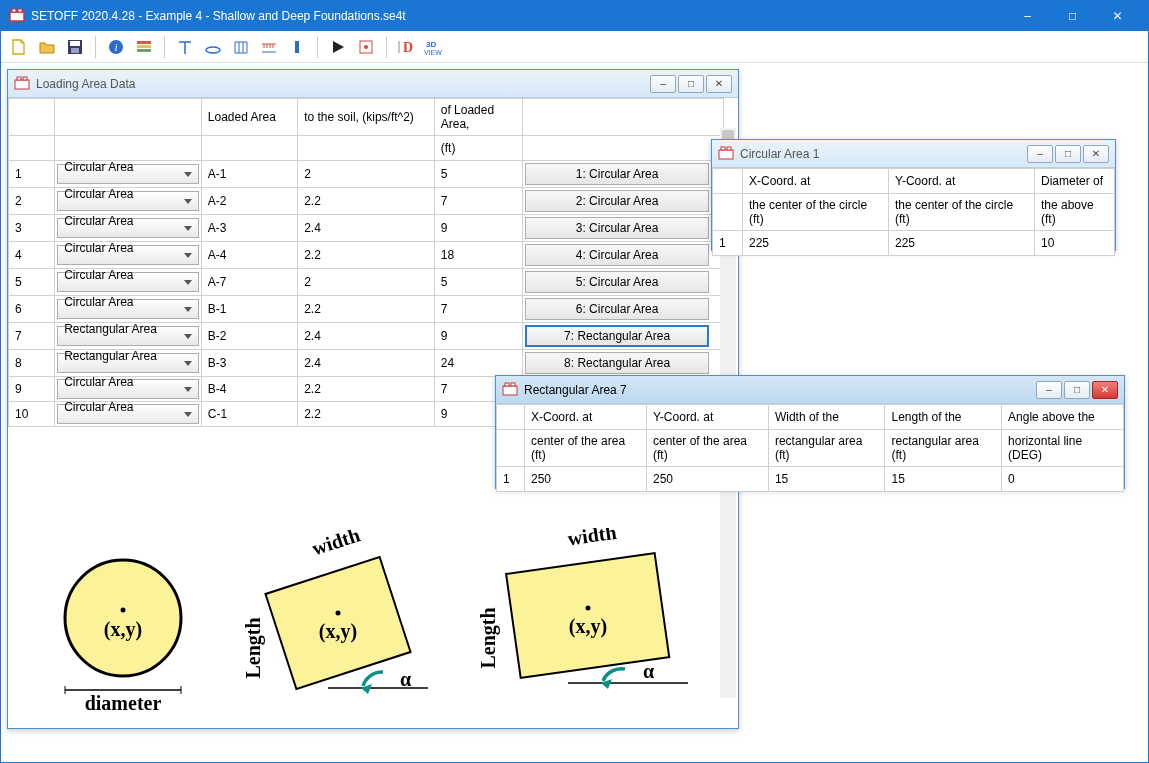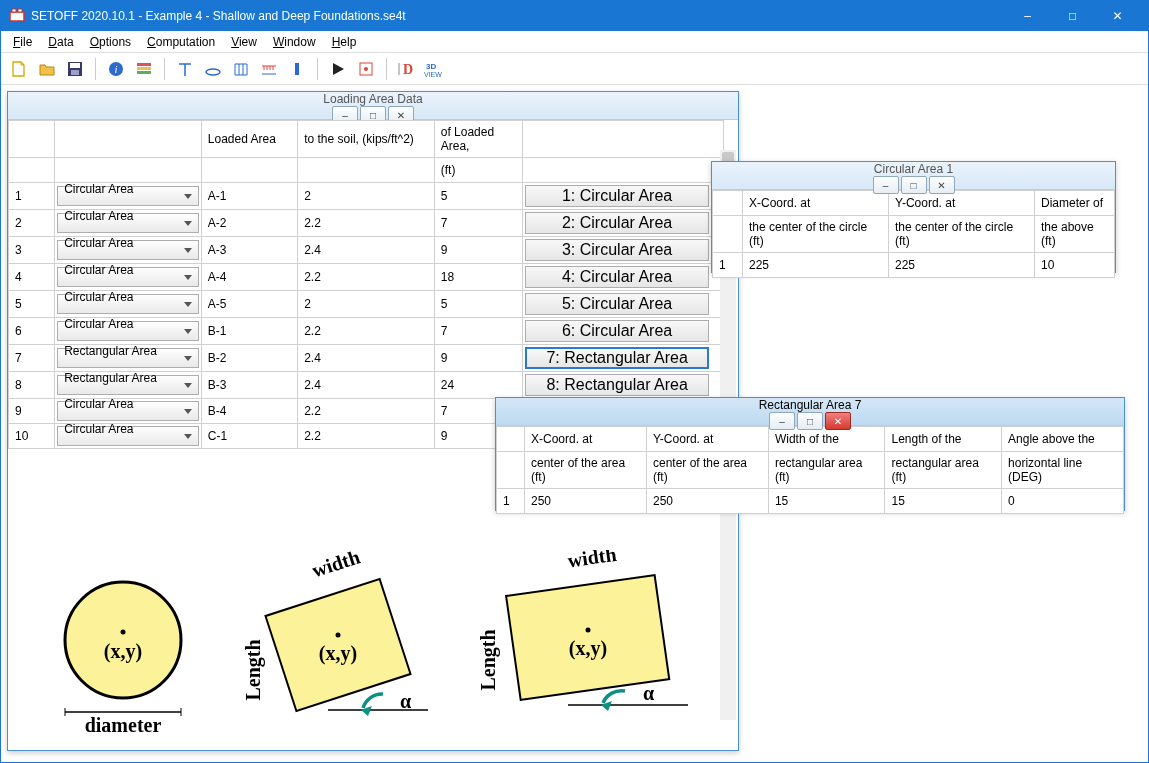--- a/index.html
+++ b/index.html
@@ -12,71 +12,62 @@
   .titlebar .ctrl div { width:45px; height:30px; display:flex; align-items:center; justify-content:center; color:#fff; }
   .menubar { height:22px; background:#fff; display:flex; align-items:center; padding:0 6px; gap:4px; border-bottom:1px solid #e0e0e0;}
   .menubar span { padding:2px 6px; }
   .menubar span u { text-decoration:underline; }
   .toolbar { height:32px; background:#fff; border-bottom:1px solid #e0e0e0; display:flex; align-items:center; padding:0 6px; gap:4px;}
   .toolbar .btn { width:24px; height:24px; display:flex; align-items:center; justify-content:center; border:1px solid transparent; }
   .toolbar .sep { width:1px; height:22px; background:#ccc; margin:0 4px; }
   .workspace { position:relative; width:100%; height:calc(100% - 84px); background:#fff; }
 
   .sub-window { position:absolute; background:#fff; border:1px solid #4a90d9; box-shadow:0 2px 6px rgba(0,0,0,.2); }
-  .sub-titlebar { height:28px; background:linear-gradient(#eaf3fb,#d7e8f7); display:flex; align-items:center; padding:0 6px; border-bottom:1px solid #b8cee0; color:#555;flex-direction:column;}
+  .sub-titlebar { height:28px; background:linear-gradient(#eaf3fb,#d7e8f7); display:flex; align-items:center; padding:0 6px; border-bottom:1px solid #b8cee0; color:#555;}
   .sub-titlebar.active { background:linear-gradient(#d5e7f7,#bcd9f1); color:#000;}
   .sub-titlebar .sicon { width:16px; height:16px; margin-right:6px; }
   .sub-titlebar .stitle { flex:1; font-size:12px; }
   .sub-ctrls { display:flex; gap:2px;}
   .sub-ctrls div { width:26px; height:18px; border:1px solid #8fa8bd; border-radius:2px; background:linear-gradient(#fefefe,#e4edf5); display:flex; align-items:center; justify-content:center; font-size:10px; color:#444;}
   .sub-ctrls .close-red { background:linear-gradient(#f08080,#d43a2f); border-color:#a02820; color:#fff; }
 
   table.grid { border-collapse:collapse; width:100%; font-size:12px; }
   table.grid th, table.grid td { border:1px solid #d0d0d0; padding:4px 6px; text-align:left; background:#fff; font-weight:normal; height:25px;}
   table.grid th { background:#fff; }
   .scrollhint { position:absolute; right:2px; top:30px; bottom:30px; width:16px; background:#f0f0f0;}
   .scrollhint .thumb { position:absolute; left:2px; right:2px; top:2px; height:30px; background:#c8c8c8; border-radius:2px;}
 
   .area-select { width:100%; height:20px; border:1px solid #adadad; background:linear-gradient(#fefefe,#e9e9e9); padding:0 18px 15px 6px; position:relative; font-size:12px; display:flex; align-items:center;}
   .area-select:after { content:""; position:absolute; right:6px; top:7px; border-left:4px solid transparent; border-right:4px solid transparent; border-top:5px solid #555; }
-  .link-btn { width:184px; height:22px; border:1px solid #adadad; background:linear-gradient(#f8f8f8,#e6e6e6); text-align:center; display:flex; align-items:center; justify-content:center; font-size:16px;}
+  .link-btn { width:184px; height:22px; border:1px solid #adadad; background:linear-gradient(#f8f8f8,#e6e6e6); text-align:center; display:flex; align-items:center; justify-content:center; font-size:12px;}
   .link-btn.sel { border:2px solid #2a7ad1; }
   .act-btn { height:24px; padding:0 14px; border:1px solid #adadad; background:linear-gradient(#fefefe,#e9e9e9); display:inline-flex; align-items:center; font-size:12px; margin-right:3px;}
 
   .diagrams { position:absolute; left:20px; top:430px; width:700px; height:230px;}
   .dlabel { font-family:"Times New Roman",serif; font-weight:bold; font-size:20px;}
   svg.app-ico rect { fill:#fff; stroke:#c33; }
 </style>
 </head>
 <body>
 
 <div class="main-window">
   <div class="titlebar">
     <svg class="icon app-ico" viewBox="0 0 16 16">
         <rect x="1" y="4" width="14" height="9" stroke-width="1.5"></rect>
         <rect x="3" y="1" width="4" height="3" fill="#36c"></rect>
         <rect x="9" y="1" width="4" height="3" fill="#36c"></rect>
       </svg>
-    <div class="title">SETOFF 2020.10.1 - Example 4 - Shallow and Deep Foundations.se4t</div>
+    <div class="title">SETOFF 2020.4.28 - Example 4 - Shallow and Deep Foundations.se4t</div>
     <div class="ctrl">
       <div>–</div>
       <div>□</div>
       <div>✕</div>
     </div>
   </div>
 
-  <div class="menubar">
-    <span><u>F</u>ile</span>
-    <span><u>D</u>ata</span>
-    <span><u>O</u>ptions</span>
-    <span><u>C</u>omputation</span>
-    <span><u>V</u>iew</span>
-    <span><u>W</u>indow</span>
-    <span><u>H</u>elp</span>
-  </div>
 
   <div class="toolbar">
     <div class="btn">
         <svg width="18" height="18">
           <path d="M3 2h8l3 3v11H3z" fill="#fff" stroke="#d4a800" stroke-width="1.3"></path>
           <path d="M11 2v3h3" fill="none" stroke="#d4a800"></path>
         </svg>
       </div>
     <div class="btn">
         <svg width="18" height="18">
@@ -249,21 +240,21 @@
     <td>18</td>
     <td style="padding:2px;">
                   <div class="link-btn ">4: Circular Area</div>
                 </td>
               </tr>
               <tr>
                 <td>5</td>
     <td style="padding:2px;">
                   <div class="area-select">Circular Area</div>
                 </td>
-    <td>A-5</td>
+    <td>A-7</td>
     <td>2</td>
     <td>5</td>
     <td style="padding:2px;">
                   <div class="link-btn ">5: Circular Area</div>
                 </td>
               </tr>
               <tr>
                 <td>6</td>
     <td style="padding:2px;">
                   <div class="area-select">Circular Area</div>

